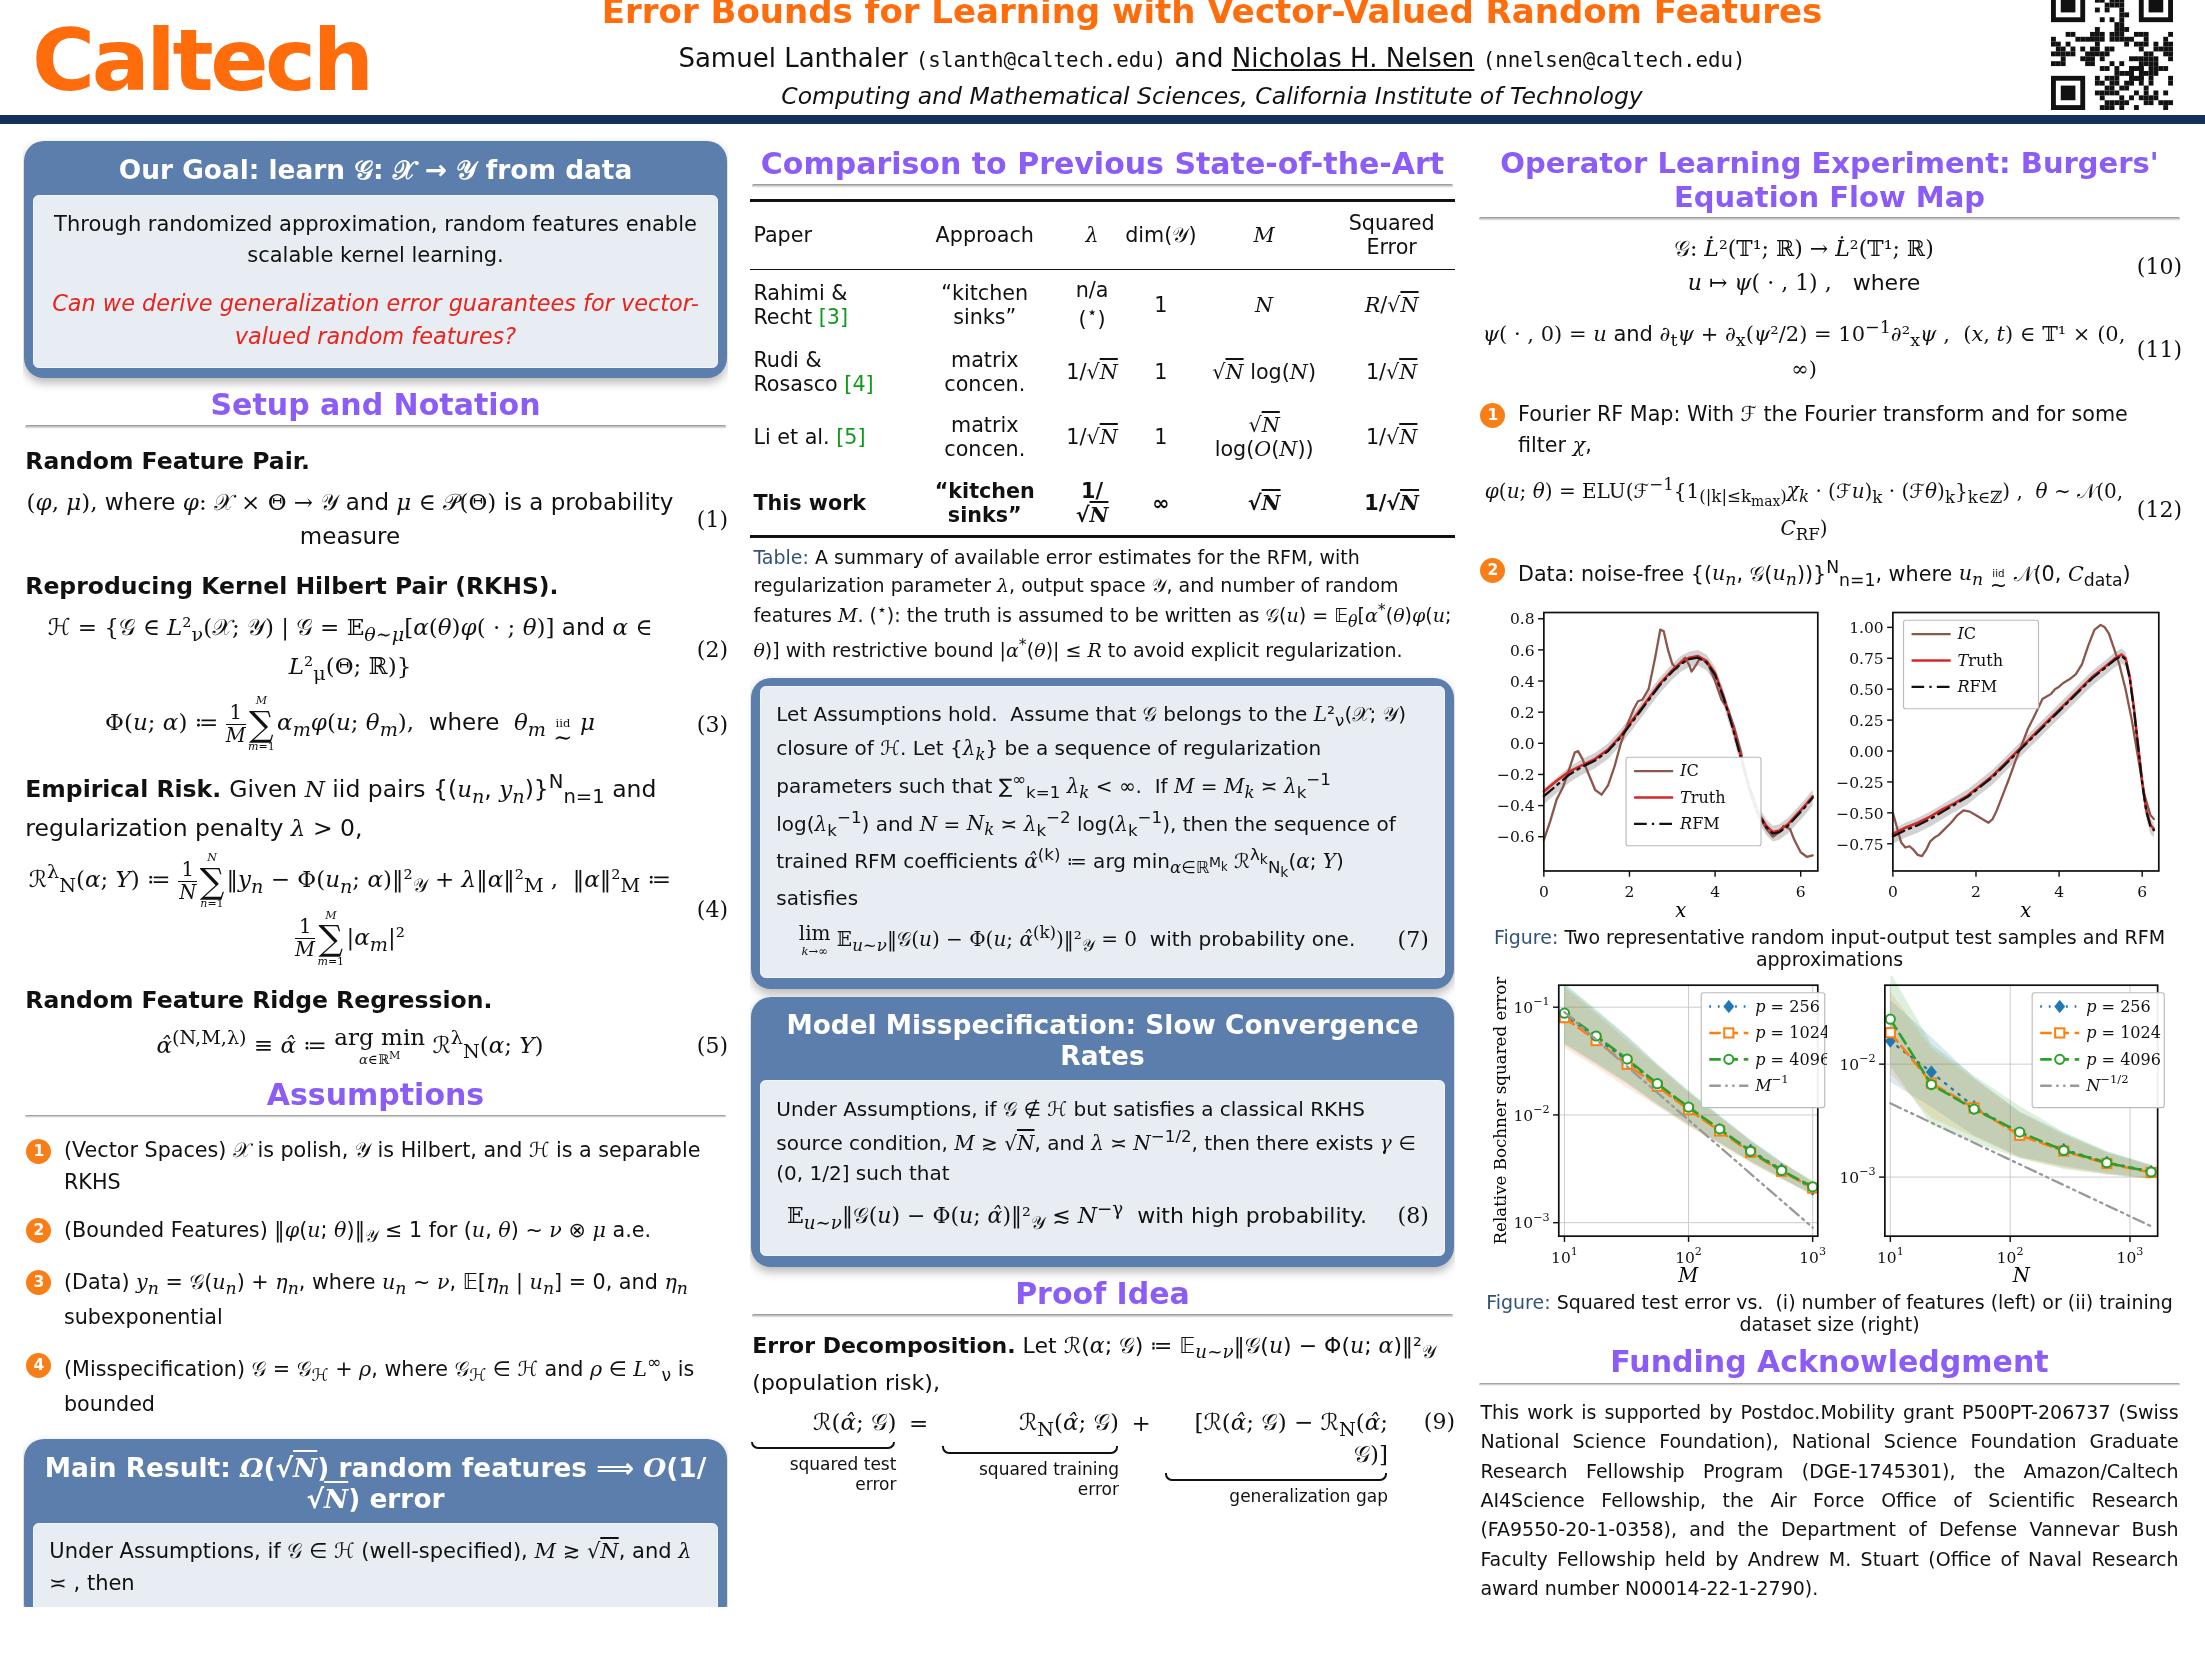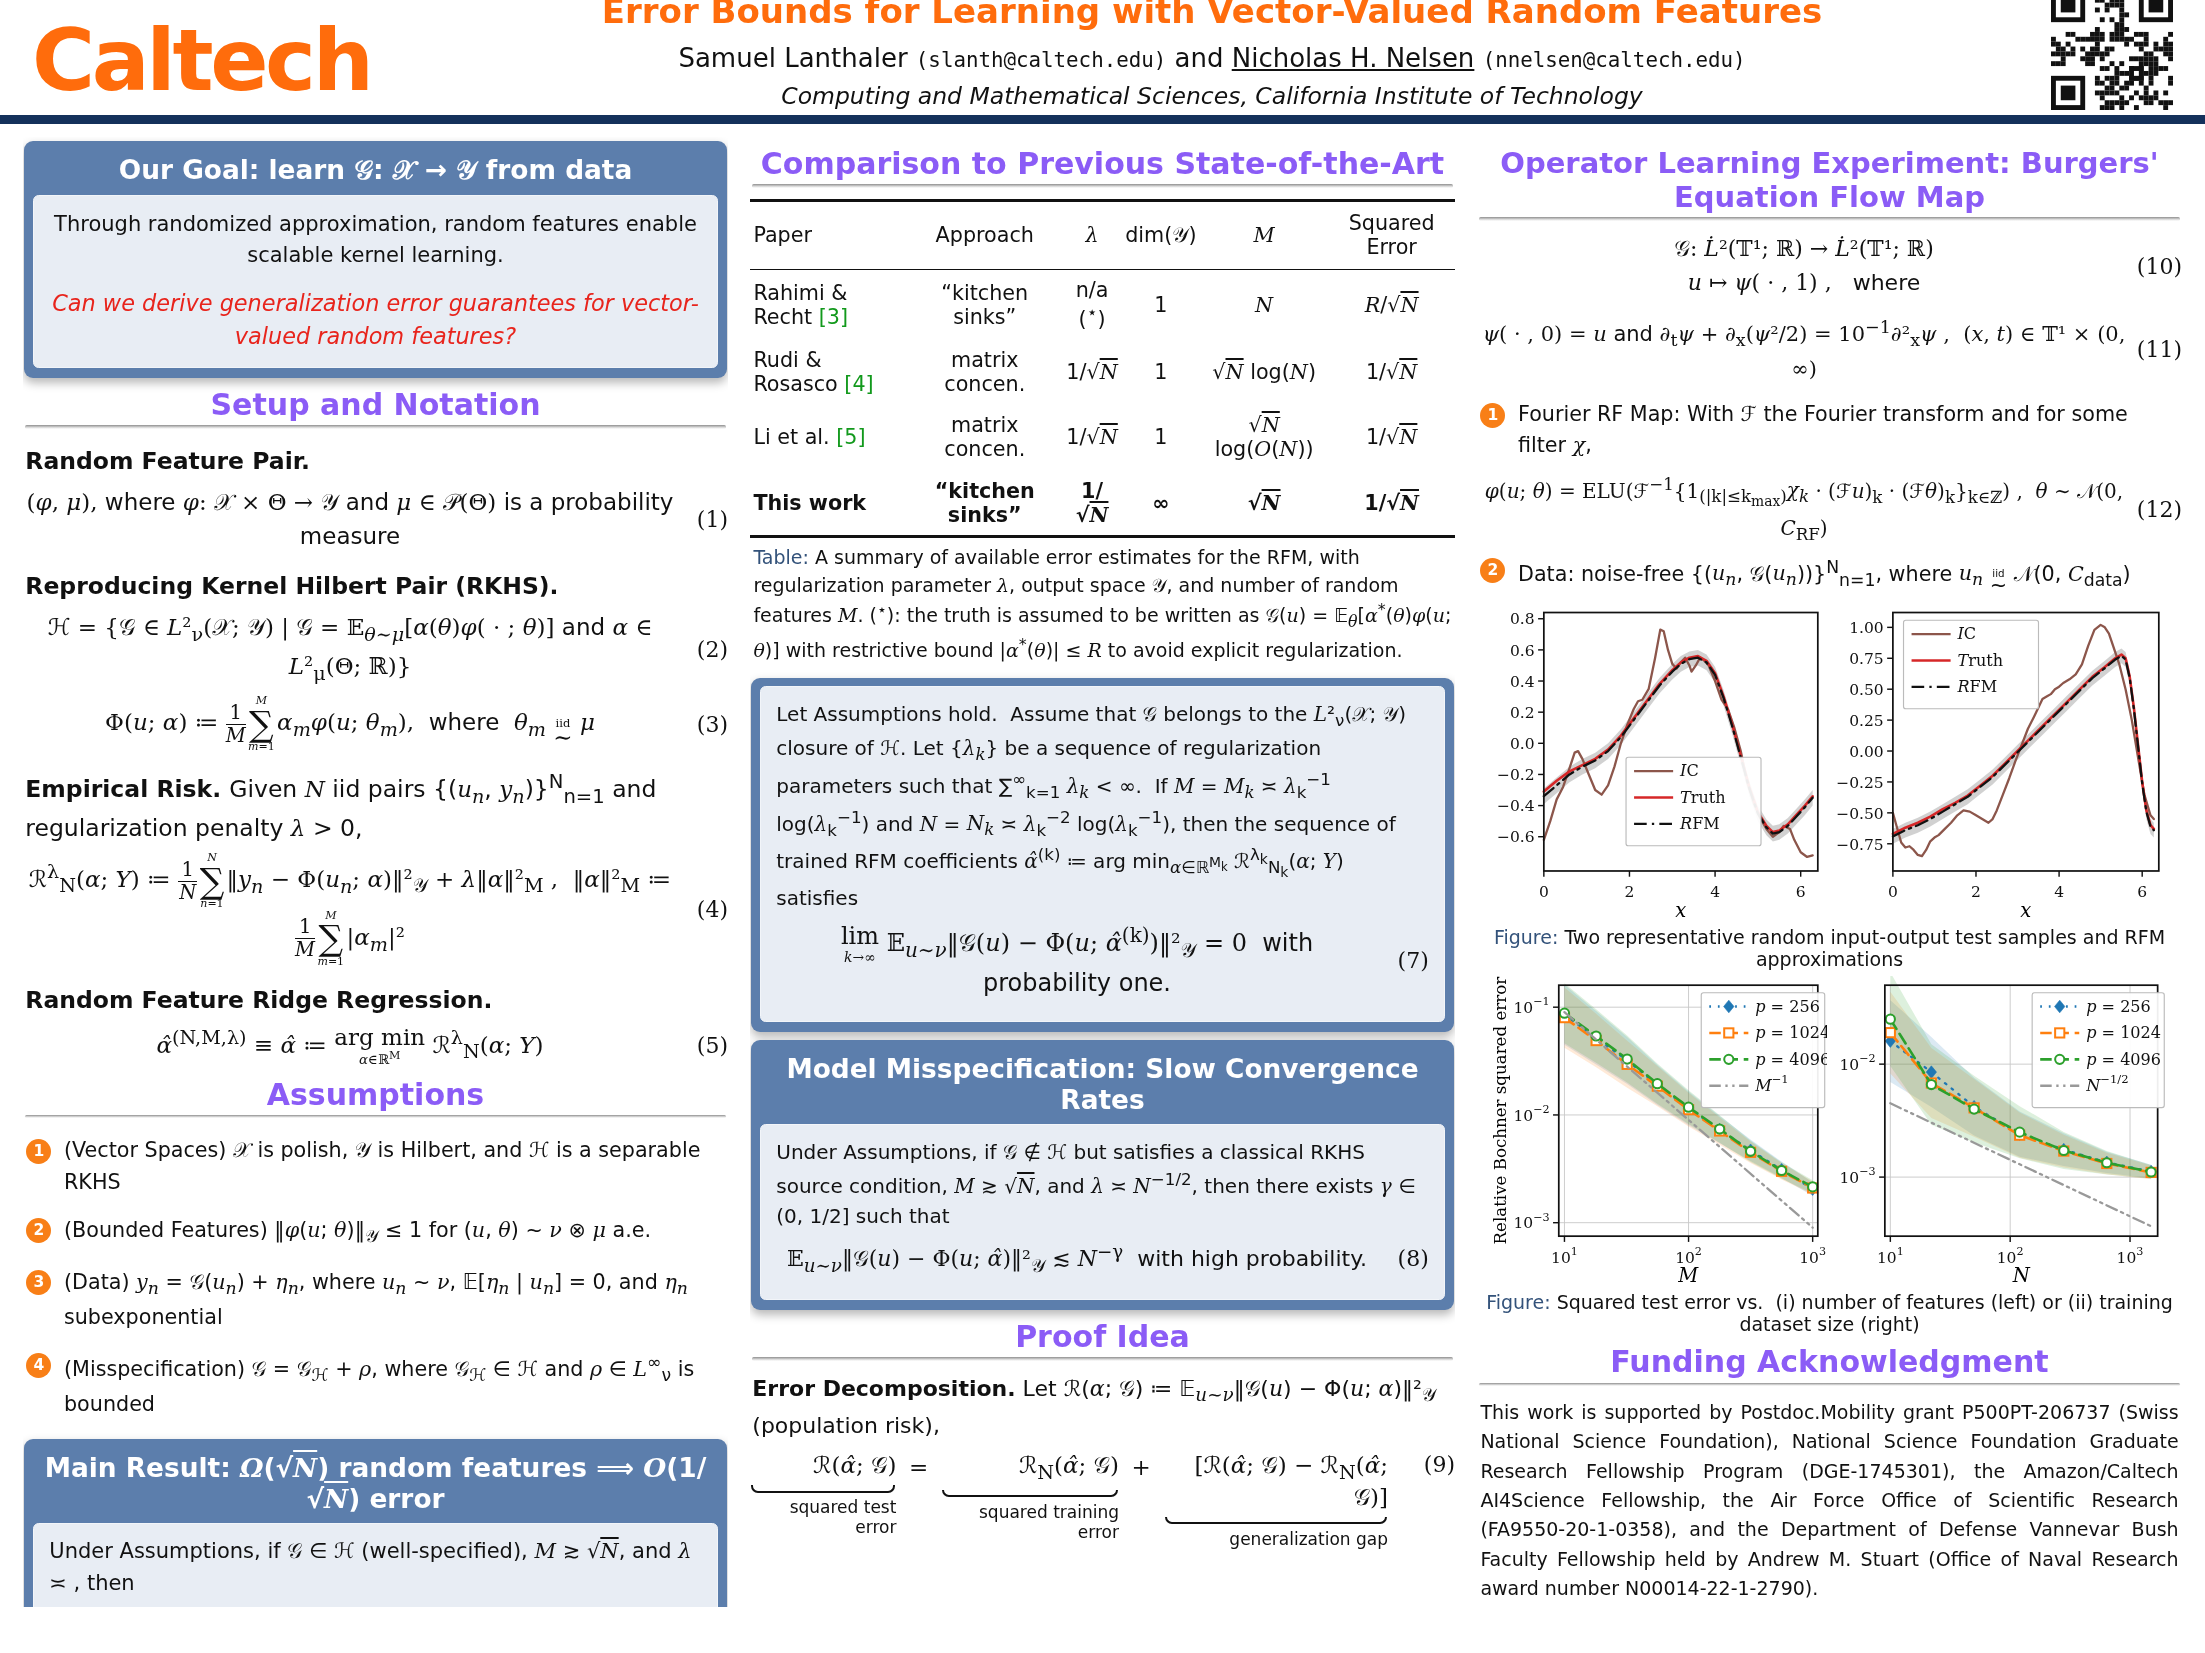--- a/index.html
+++ b/index.html
@@ -22,21 +22,21 @@
   .affil{font-size:23.5px;font-style:italic;margin-top:9.2px}
   .qrwrap{width:149px;display:flex;justify-content:flex-end}
   .navybar{height:9.2px;background:#14315B;width:100%}
   
   .cols{display:flex;gap:22px;padding:12.6px 23px 0;height:1470px}
   .col{flex:1;min-width:0;height:1470px;overflow:hidden}
   .sec-h{font-size:30px;color:#8b5cf6;font-weight:bold;text-align:center;margin:9.2px 0 3.4px}
   .rule{height:3.4px;margin:0 2.3px 11.5px;border-radius:1.7px;
     background:linear-gradient(to bottom,#8f8f8f,#e6e6e6 70%,#fff)}
   
-  .panel{background:#5C7EAC;border-radius:9px;padding:8px 9.2px 10.3px;
+  .panel{background:#5C7EAC;border-radius:20px;padding:8px 9.2px 10.3px;
     box-shadow:0 4.6px 9.2px rgba(0,0,0,.28);margin:4.6px 1.1px 8px}
   .panel-title{color:#fff;font-weight:bold;font-size:26.4px;text-align:center;margin:4.6px 0 9.2px}
   .panel-inner{background:#E8EDF4;border-radius:5.7px;border:1.7px solid #F2F5F9;
     padding:12.6px 15px;font-size:21px;line-height:1.5}
   .center{text-align:center}
   .q{font-style:italic;margin-top:15px;font-size:22.4px}
   
   .eqrow{display:flex;align-items:center;margin:6.9px 0}
   .eq{flex:1;text-align:center;font-size:23px;line-height:1.5}
   .eqnum{min-width:51px;text-align:right;font-size:22px}
@@ -432,21 +432,21 @@
             <td><b>1/√<span class="ovl"><i>N</i></span></b></td>
           </tr>
         </tbody>
       </table>
     <div class="tbl-cap"><span class="cap">Table:</span> A summary of available error estimates for the RFM, with regularization parameter <i>λ</i>, output space 𝒴, and number of random features <i>M</i>. (<sup>⋆</sup>): the truth is assumed to be written as 𝒢(<i>u</i>) = 𝔼<sub><i>θ</i></sub>[<i>α</i><sup>*</sup>(<i>θ</i>)<i>φ</i>(<i>u</i>; <i>θ</i>)] with restrictive bound |<i>α</i><sup>*</sup>(<i>θ</i>)| ≤ <i>R</i> to avoid explicit regularization.</div>
 
     <div class="panel" style="margin-top:12.6px">
       <div class="panel-inner" style="font-size:20px">
         <div>Let Assumptions hold.&nbsp; Assume that 𝒢 belongs to the <i>L</i>²<sub>ν</sub>(𝒳; 𝒴) closure of ℋ. Let {<i>λ<sub>k</sub></i>} be a sequence of regularization parameters such that ∑<sup>∞</sup><sub>k=1</sub> <i>λ<sub>k</sub></i> &lt; ∞.&nbsp; If <i>M</i> = <i>M<sub>k</sub></i> ≍ <i>λ</i><sub>k</sub><sup>−1</sup> log(<i>λ</i><sub>k</sub><sup>−1</sup>) and <i>N</i> = <i>N<sub>k</sub></i> ≍ <i>λ</i><sub>k</sub><sup>−2</sup> log(<i>λ</i><sub>k</sub><sup>−1</sup>), then the sequence of trained RFM coefficients <i>α̂</i><sup>(k)</sup> ≔ arg min<sub><i>α</i>∈ℝ<sup>M<sub>k</sub></sup></sub> ℛ<sup>λ<sub>k</sub></sup><sub>N<sub>k</sub></sub>(<i>α</i>; <i>Y</i>) satisfies</div>
         <div class="eqrow">
-            <div class="eq" style="font-size:24px"><span class="am">
+            <div class="eq" style="font-size:20px"><span class="am">
                 <span>lim</span>
                 <span class="amu"><i>k</i>→∞</span>
               </span> 𝔼<sub><i>u</i>∼<i>ν</i></sub>‖𝒢(<i>u</i>) − Φ(<i>u</i>; <i>α̂</i><sup>(k)</sup>)‖²<sub>𝒴</sub> = 0 &nbsp;<span class="tx">with probability one.</span></div>
           <div class="eqnum">(7)</div>
           </div>
       </div>
     </div>
 
     <div class="panel">
       <div class="panel-title">Model Misspecification: Slow Convergence Rates</div>

